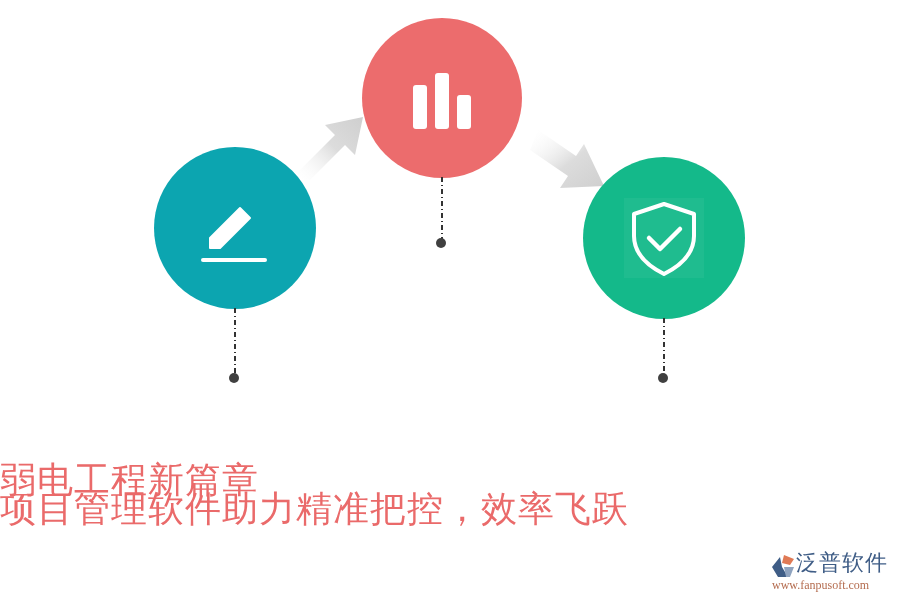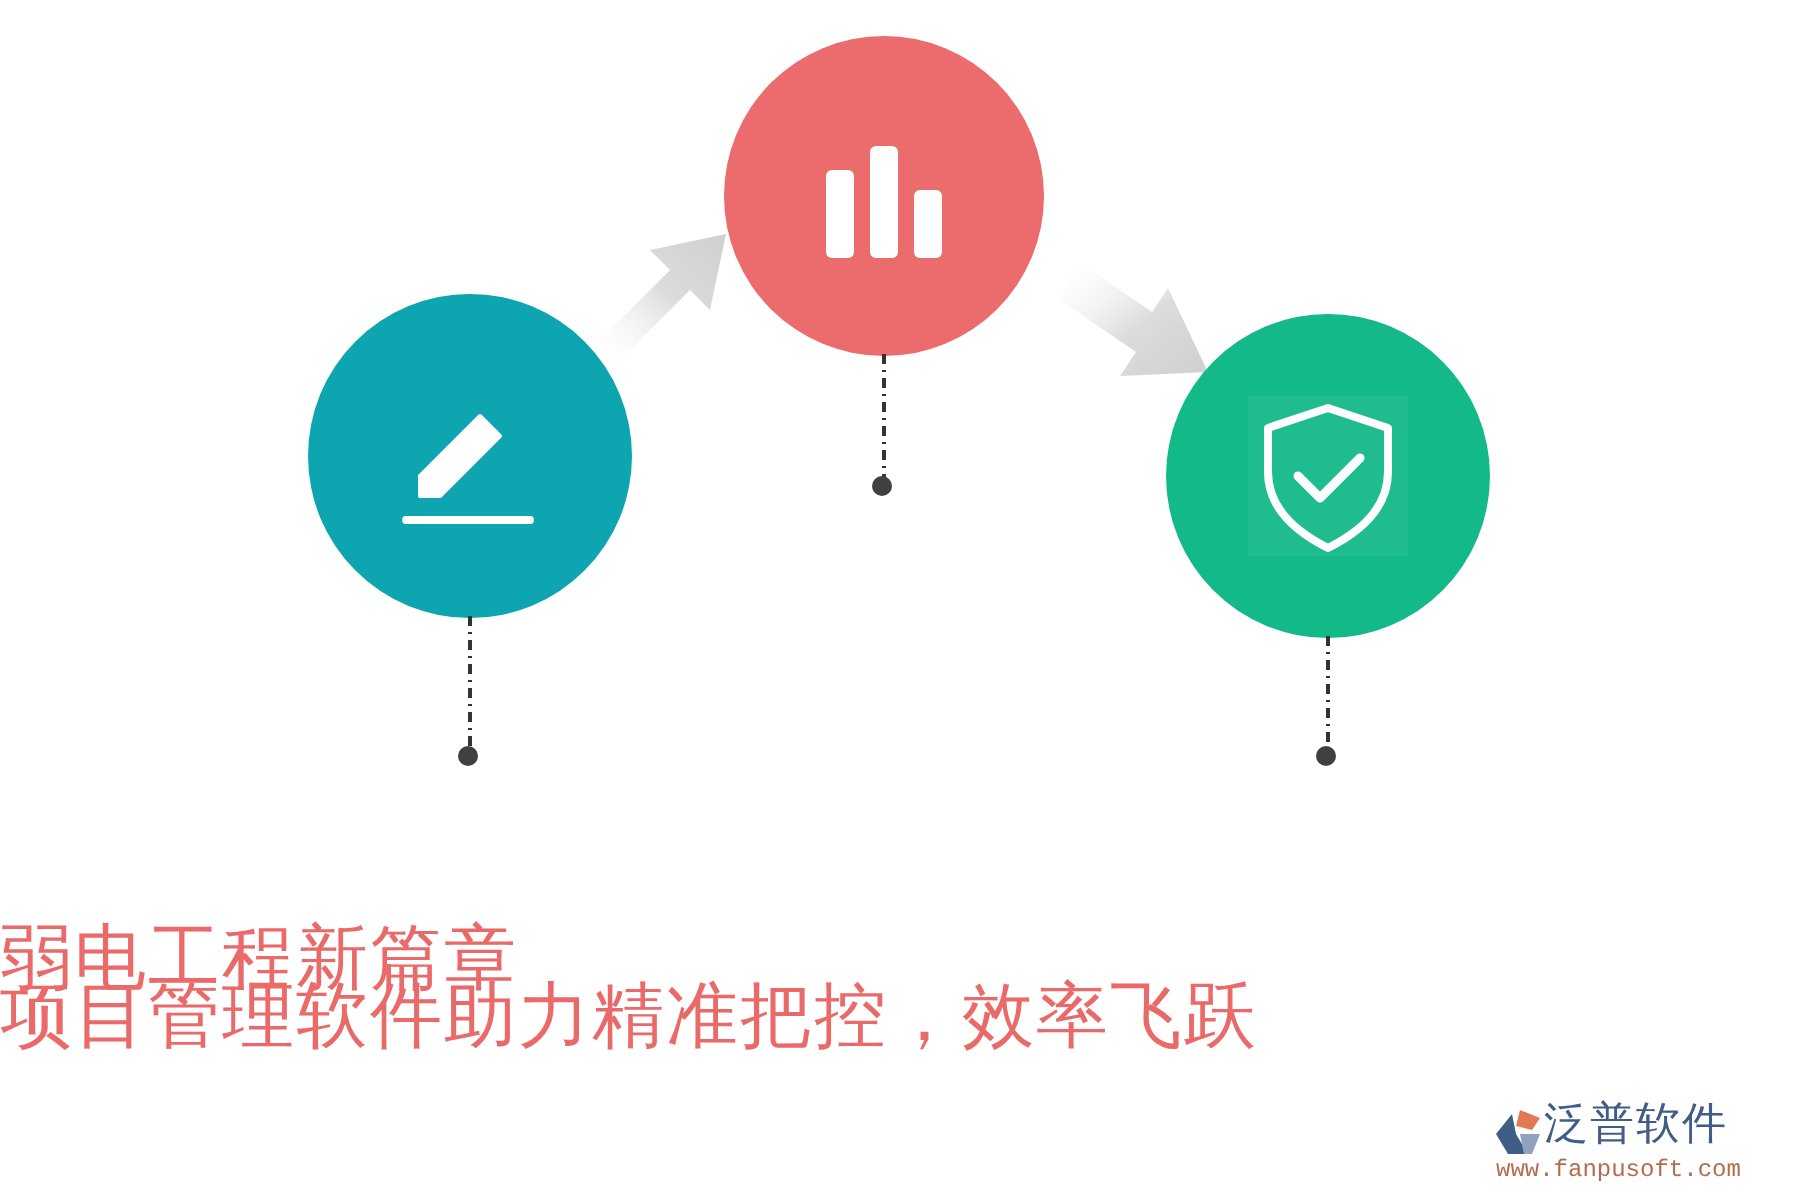--- a/index.html
+++ b/index.html
@@ -7,23 +7,23 @@
   .node { position: absolute; border-radius: 50%; display: flex; align-items: center; justify-content: center; }
   .node svg { display: block; }
   .arrow { position: absolute; }
   .stem { position: absolute; width: 0; border-left: 1.4px dashed #333; }
   .stem.dashdot { border-left: none; width: 1.5px;
     background: repeating-linear-gradient(to bottom, #333 0 5px, transparent 5px 8px, #333 8px 9px, transparent 9px 12px); }
   .dot { position: absolute; width: 10px; height: 10px; border-radius: 50%; background: #404040; }
   .title { position: absolute; left: 0; width: 900px; text-align: left; color: #ea6a6a; letter-spacing: 1px; }
   .title1 { top: 456px; font-size: 36px; line-height: 48px; }
   .title2 { top: 484px; font-size: 36px; line-height: 50px; }
-  .logo { position: absolute; left: 744px; top: 549px; width: 130px; height: 48px; }
+  .logo { position: absolute; left: 768px; top: 549px; width: 130px; height: 48px; }
   .logo .cn { position: absolute; left: 28px; top: 0; font-size: 22px; color: #3f5d86; letter-spacing: 1px; line-height: 28px; }
-  .logo .url { position: absolute; left: 4px; top: 29px; font-family: Liberation Mono, monospace; font-size: 12px; color: #b46c4f; line-height: 14px; }
+  .logo .url { position: absolute; left: 4px; top: 29px; font-family: Liberation Serif, serif; font-size: 12px; color: #b46c4f; line-height: 14px; }
   .logo .mark { position: absolute; left: 2px; top: 4px; }
 </style>
 </head>
 <body>
 
 <svg class="arrow" style="left:285px; top:105px;" width="85" height="75" viewBox="0 0 85 75">
   <defs>
     <linearGradient id="g1" x1="0" y1="1" x2="1" y2="0">
       <stop offset="0" stop-color="#ffffff" stop-opacity="0"></stop>
       <stop offset="0.55" stop-color="#dcdcdc"></stop>

